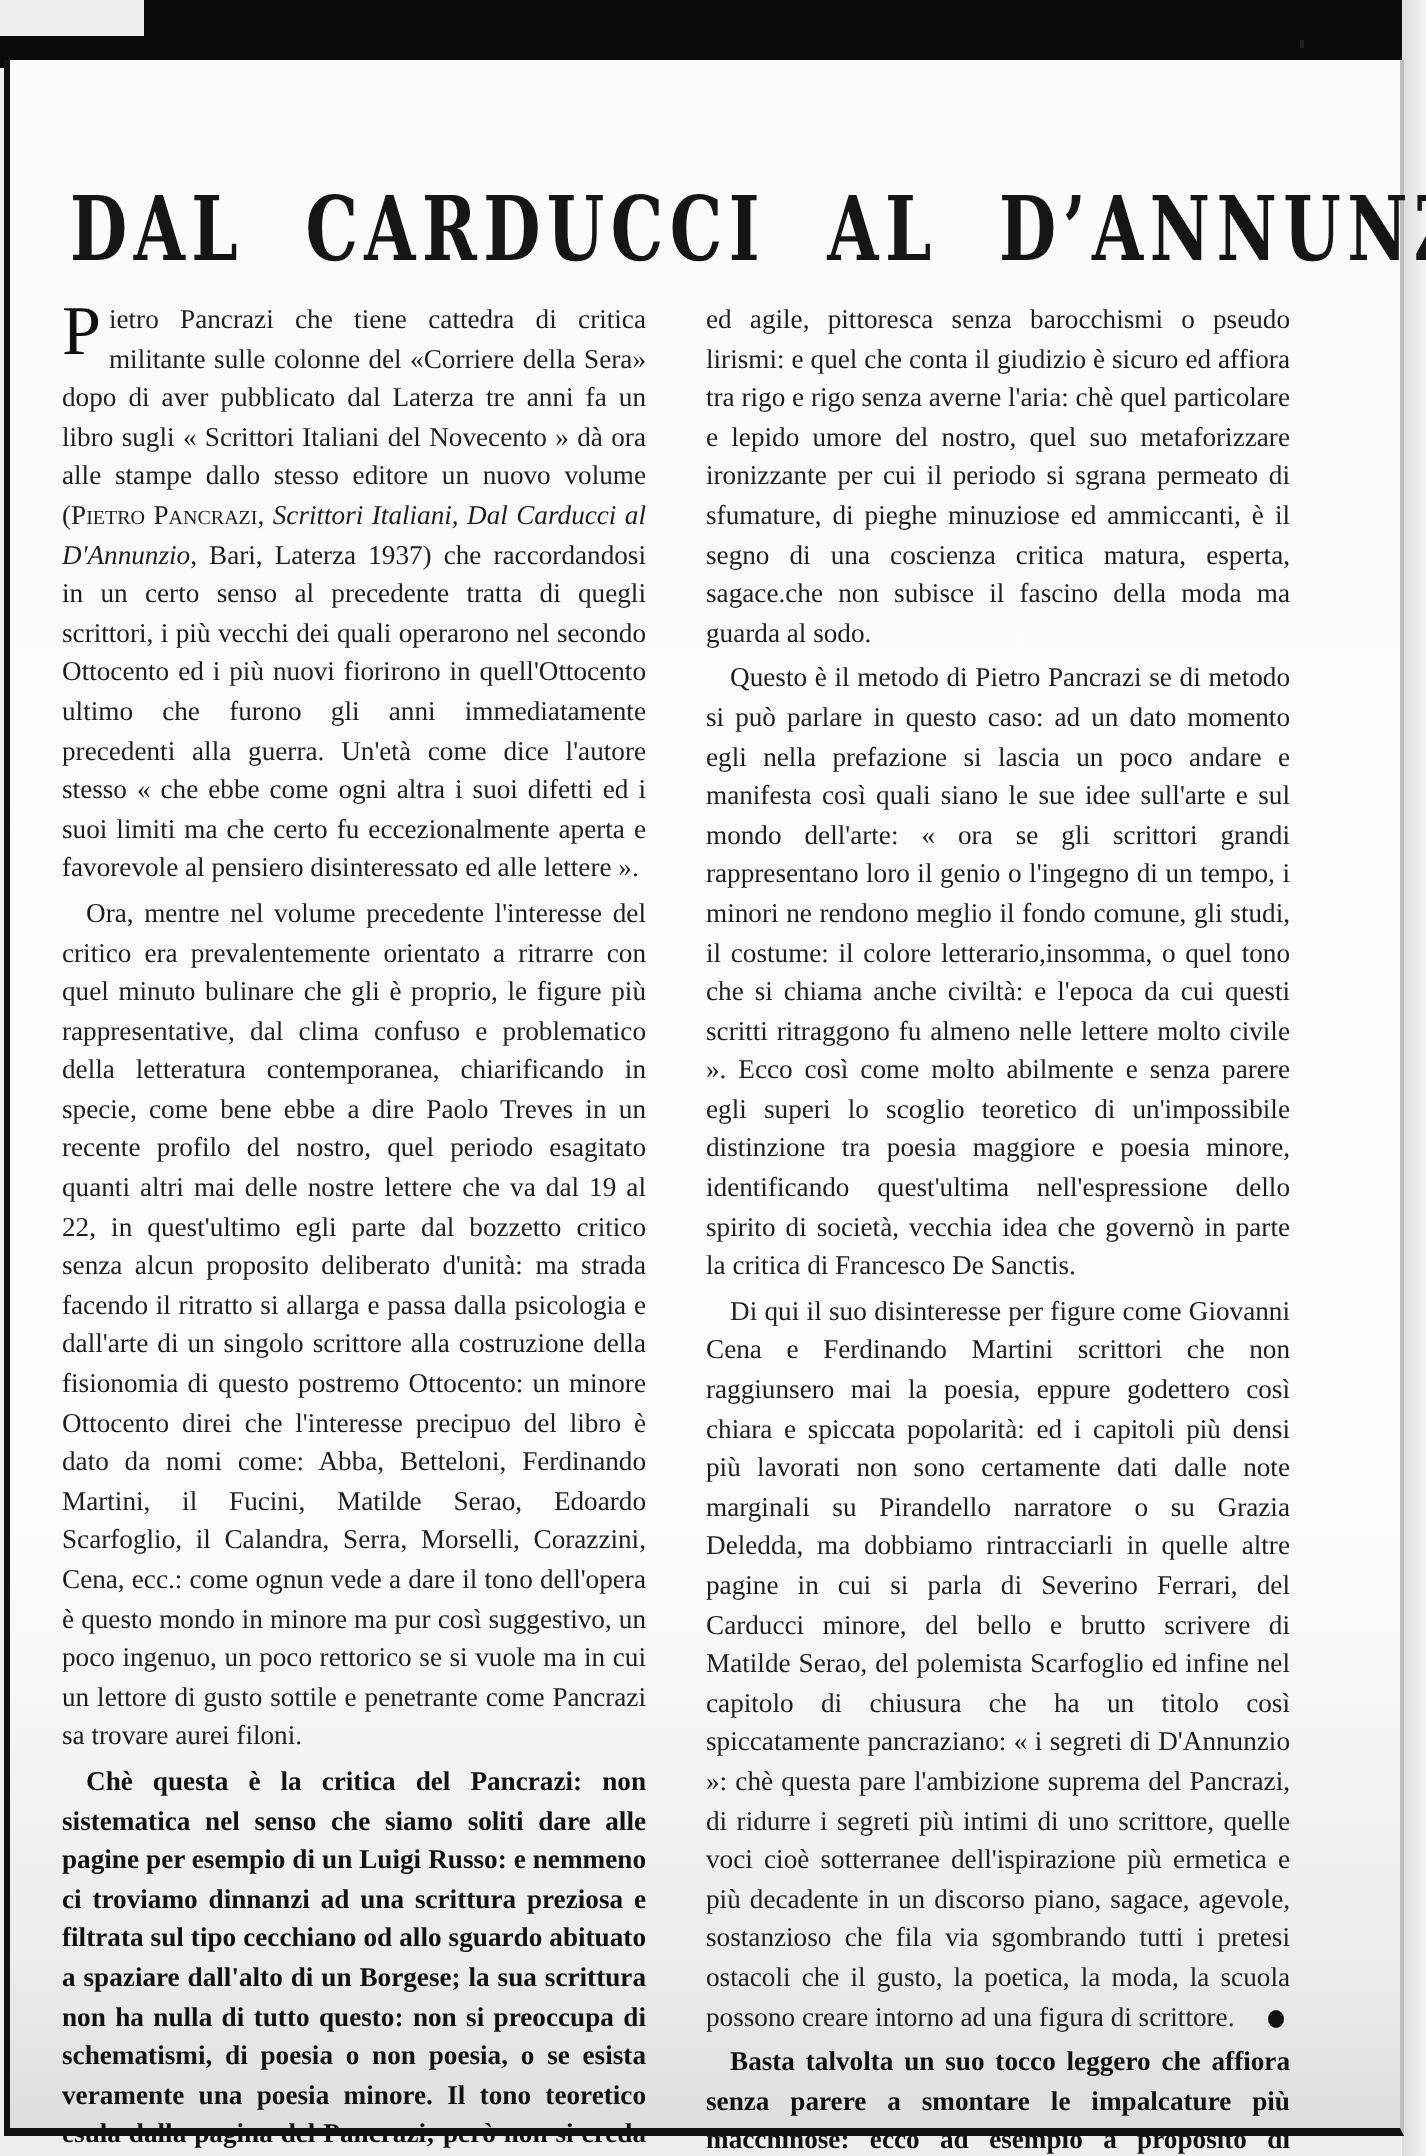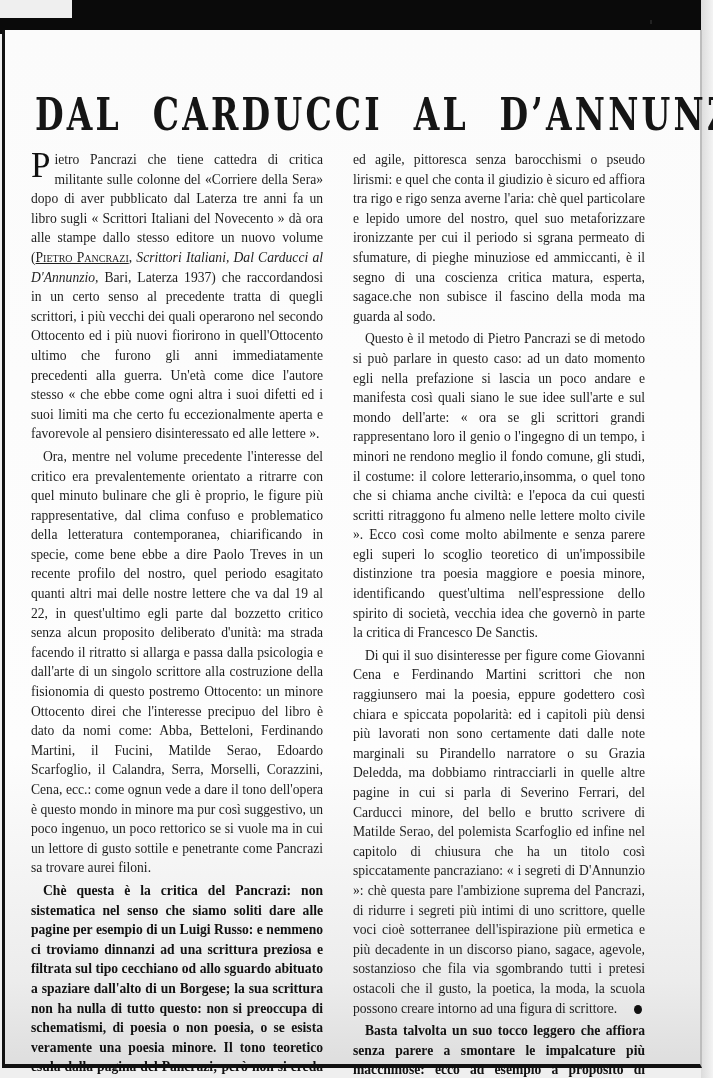--- a/index.html
+++ b/index.html
@@ -46,21 +46,21 @@
     text-align: justify;
   }
   .col.left { left: 31px; }
   .col.right { left: 353px; }
   .col p { margin: 0 0 3px 0; text-indent: 12px; }
   .col p.first { text-indent: 0; }
   .dropcap {
     float: left; font-size: 35px; line-height: 28px;
     margin: 2px 4px 0 0; color: #111; font-weight: normal;
   }
-  .sc { font-variant: small-caps; text-decoration: underline; }
+  .sc { font-variant: small-caps; }
   .bold-tail { font-weight: bold; color: #111; }
   .mark {
     position: absolute; width: 8px; height: 9px; border-radius: 50%;
     background: #111; left: 634px; top: 1005px;
   }
   .speck { position: absolute; width: 2px; height: 4px; background: #222; left: 650px; top: 20px; }
 </style>
 </head>
 <body>
 

